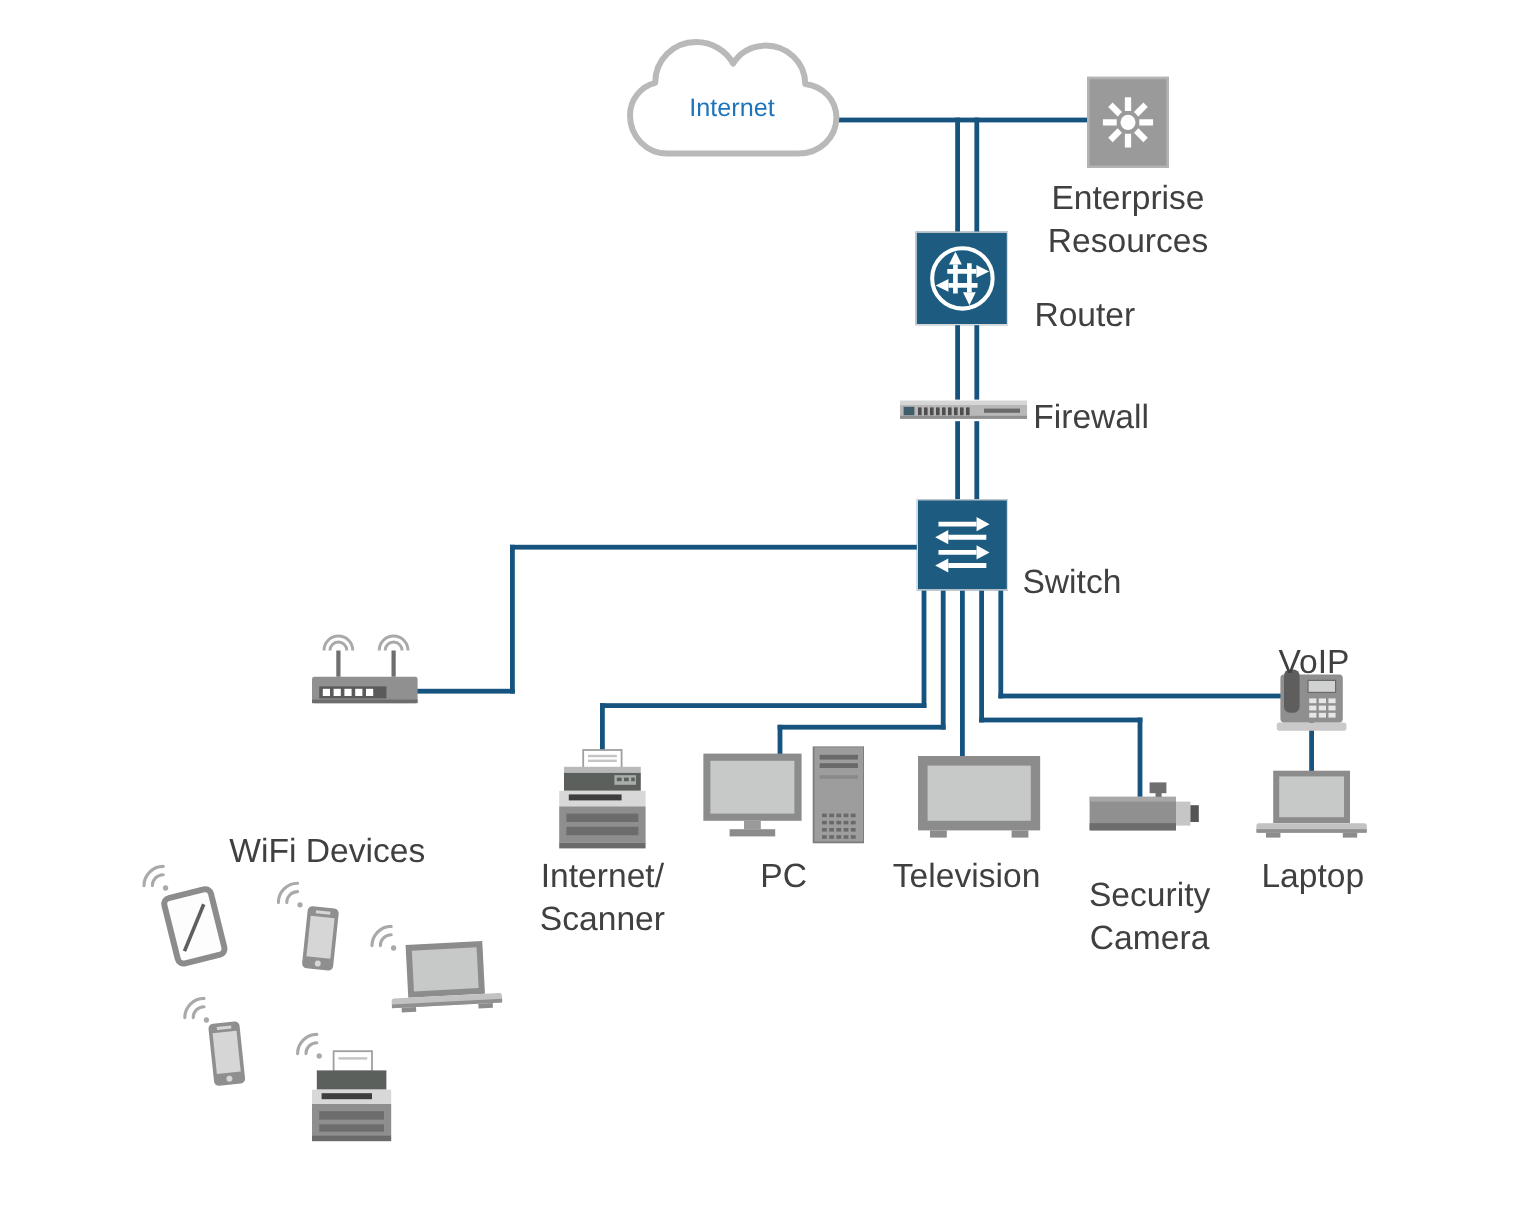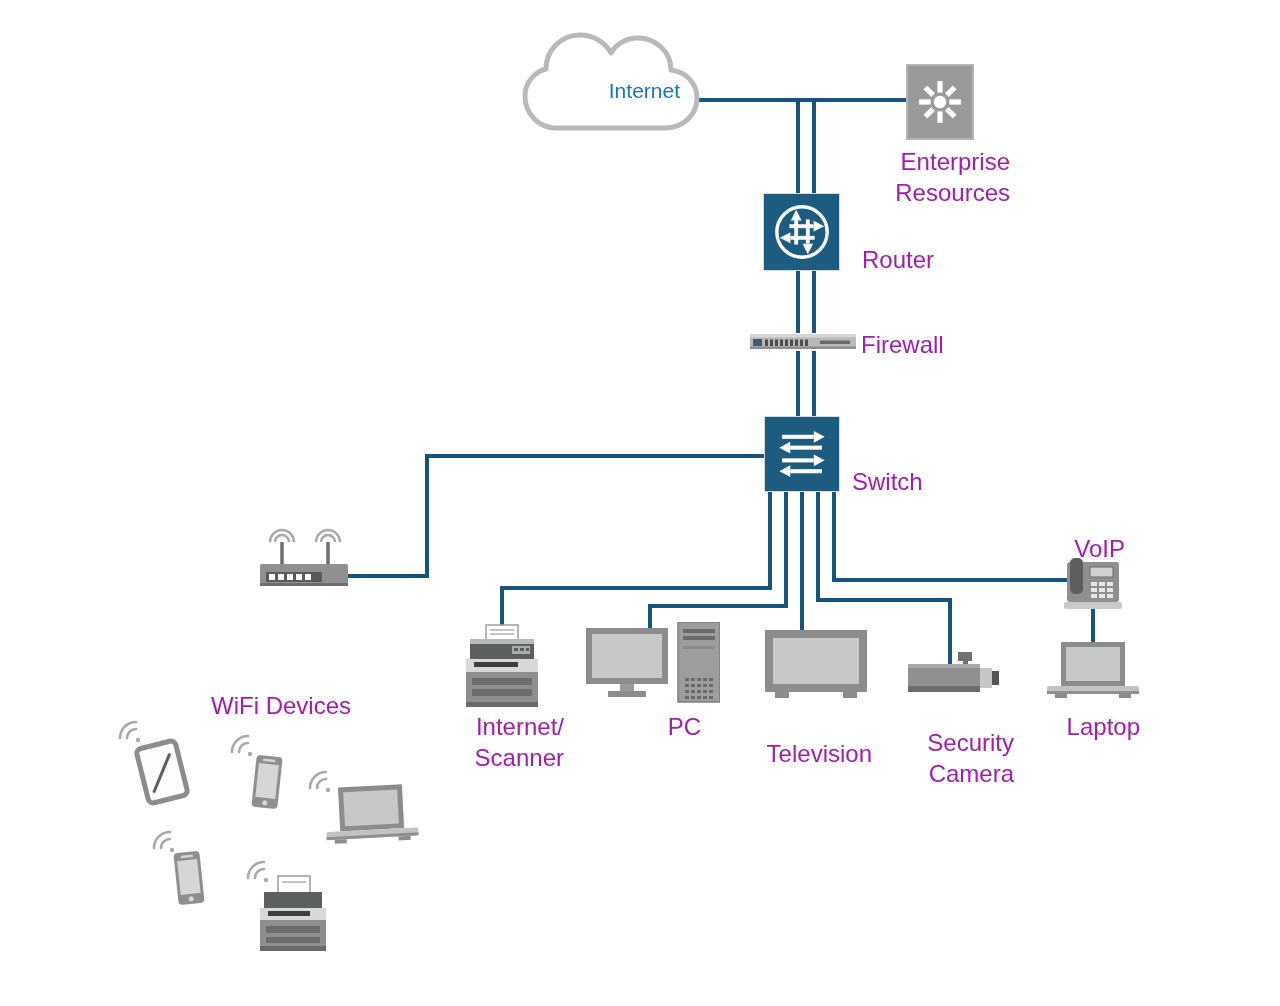--- a/index.html
+++ b/index.html
@@ -3,24 +3,24 @@
 <meta charset="utf-8">
 <style>
   html,body{margin:0;padding:0;background:#fff;}
   #canvas{
     position:relative;width:1280px;height:1006px;background:#ffffff;
     font-family:"Liberation Sans", sans-serif;overflow:hidden;
   }
   .line{position:absolute;background:#16537e;z-index:1;}
   .device{position:absolute;z-index:2;}
   .label{
-    position:absolute;z-index:3;color:#a21caf;font-size:24px;line-height:1.28;
+    position:absolute;z-index:3;color:#404040;font-size:28px;line-height:1.28;
     white-space:nowrap;
   }
-  .label.center{text-align:right;}
+  .label.center{text-align:center;}
   .blue-box{
     position:absolute;z-index:2;background:#1d5c80;border:1px solid #d9d9d9;
     display:flex;align-items:center;justify-content:center;box-sizing:border-box;
   }
   .gray-box{
     position:absolute;z-index:2;background:#9a9a9a;border:2px solid #b3b3b3;
     display:flex;align-items:center;justify-content:center;box-sizing:border-box;
   }
   #internet-label{color:#1b74bc;font-size:21px;}
 </style>
@@ -239,21 +239,21 @@
     </g>
   </svg>
   <div class="label center" style="left:605px;top:712px;width:96px;">PC</div>
 
   <svg class="device" style="left:765px;top:630px;" width="102" height="70" viewBox="0 0 102 70">
     <rect x="0" y="0" width="102" height="62" fill="#8c8c8c"></rect>
     <rect x="8" y="8" width="86" height="46" fill="#c6c9c7"></rect>
     <rect x="10" y="62" width="14" height="6" fill="#8c8c8c"></rect>
     <rect x="78" y="62" width="14" height="6" fill="#8c8c8c"></rect>
   </svg>
-  <div class="label center" style="left:760px;top:712px;width:112px;margin-top:27px;">Television</div>
+  <div class="label center" style="left:744px;top:712px;width:112px;">Television</div>
 
   <svg class="device" style="left:906px;top:648px;" width="98" height="52" viewBox="0 0 98 52">
     <rect x="52" y="4" width="14" height="9" fill="#6f6f6f"></rect>
     <rect x="57" y="12" width="5" height="6" fill="#6f6f6f"></rect>
     <rect x="2" y="16" width="72" height="28" fill="#909090"></rect>
     <rect x="2" y="16" width="72" height="4" fill="#a8a8a8"></rect>
     <rect x="2" y="38" width="72" height="6" fill="#6c6c6c"></rect>
     <rect x="74" y="20" width="12" height="20" fill="#c6c6c6"></rect>
     <rect x="86" y="23" width="7" height="14" fill="#555555"></rect>
   </svg>

